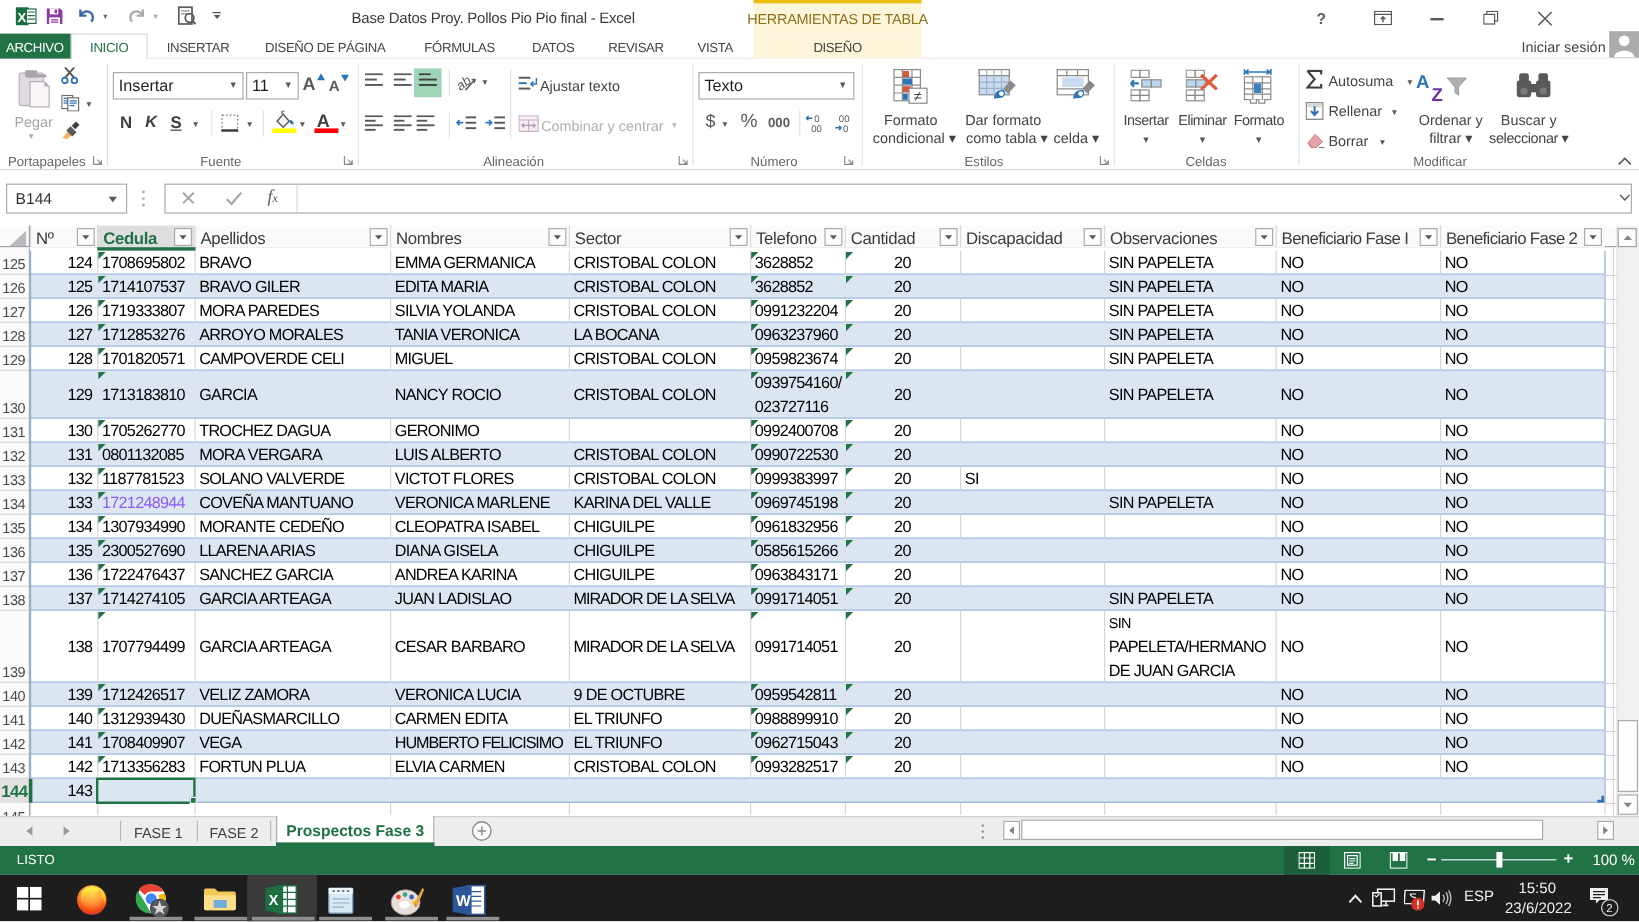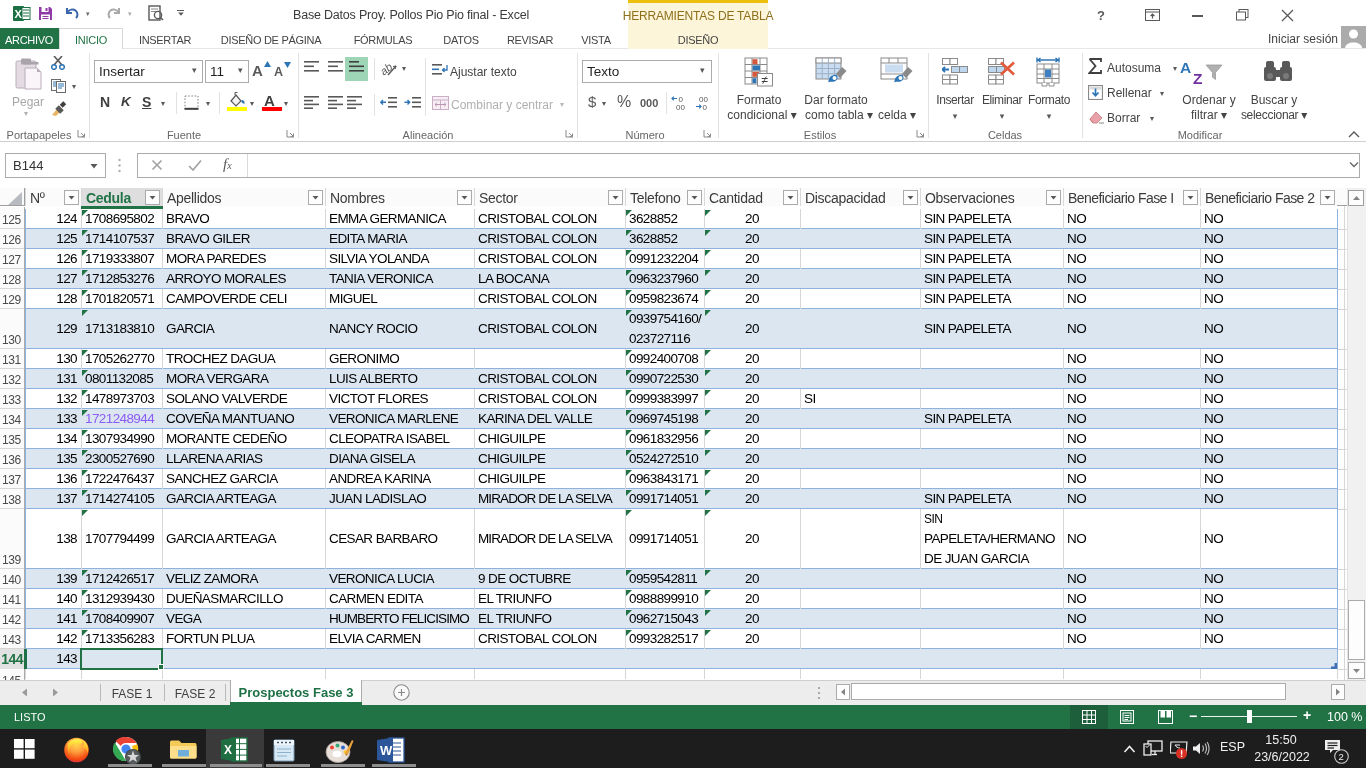--- a/index.html
+++ b/index.html
@@ -776,21 +776,21 @@
 <div class="ab" style="left:325px;top:389px;width:1px;height:20px;background:#d6d6d6"></div>
 <div class="ab" style="left:474px;top:389px;width:1px;height:20px;background:#d6d6d6"></div>
 <div class="ab" style="left:625px;top:389px;width:1px;height:20px;background:#d6d6d6"></div>
 <div class="ab" style="left:704px;top:389px;width:1px;height:20px;background:#d6d6d6"></div>
 <div class="ab" style="left:800px;top:389px;width:1px;height:20px;background:#d6d6d6"></div>
 <div class="ab" style="left:920px;top:389px;width:1px;height:20px;background:#d6d6d6"></div>
 <div class="ab" style="left:1063px;top:389px;width:1px;height:20px;background:#d6d6d6"></div>
 <div class="ab" style="left:1200px;top:389px;width:1px;height:20px;background:#d6d6d6"></div>
 <div class="ab" style="left:0;top:389px;width:24px;height:20px;border-bottom:1px solid #d6d6d6;display:flex;align-items:flex-end;justify-content:flex-end;padding:0 3px 1px 0;font-size:12px;letter-spacing:-0.3px;color:#4a4a4a">133</div>
 <div class="ab txt" style="left:25px;top:389px;width:52px;height:20px;line-height:20px;text-align:right;font-size:13.5px;letter-spacing:-0.6px;color:#000;overflow:hidden">132</div>
-<div class="ab txt" style="left:85px;top:389px;width:77px;height:20px;line-height:20px;font-size:13.5px;letter-spacing:-0.6px;color:#000;overflow:hidden">1478973703</div>
+<div class="ab txt" style="left:85px;top:389px;width:77px;height:20px;line-height:20px;font-size:13.5px;letter-spacing:-0.6px;color:#000;overflow:hidden">1187781523</div>
 <div class="ab txt" style="left:166px;top:389px;width:159px;height:20px;line-height:20px;font-size:13.5px;letter-spacing:-0.6px;color:#000;overflow:hidden">SOLANO VALVERDE</div>
 <div class="ab txt" style="left:329px;top:389px;width:145px;height:20px;line-height:20px;font-size:13.5px;letter-spacing:-0.6px;color:#000;overflow:hidden">VICTOT FLORES</div>
 <div class="ab txt" style="left:478px;top:389px;width:147px;height:20px;line-height:20px;font-size:13.5px;letter-spacing:-0.6px;color:#000;overflow:hidden">CRISTOBAL COLON</div>
 <div class="ab txt" style="left:629px;top:389px;width:75px;height:20px;line-height:20px;font-size:13.5px;letter-spacing:-0.6px;color:#000;overflow:hidden">0999383997</div>
 <div class="ab txt" style="left:704px;top:389px;width:96px;height:20px;line-height:20px;text-align:center;font-size:13.5px;letter-spacing:-0.6px;color:#000;overflow:hidden">20</div>
 <div class="ab txt" style="left:804px;top:389px;width:116px;height:20px;line-height:20px;font-size:13.5px;letter-spacing:-0.6px;color:#000;overflow:hidden">SI</div>
 <div class="ab txt" style="left:1067px;top:389px;width:133px;height:20px;line-height:20px;font-size:13.5px;letter-spacing:-0.6px;color:#000;overflow:hidden">NO</div>
 <div class="ab txt" style="left:1204px;top:389px;width:133px;height:20px;line-height:20px;font-size:13.5px;letter-spacing:-0.6px;color:#000;overflow:hidden">NO</div>
 <div class="ab" style="left:82px;top:390px;width:0;height:0;border-top:6px solid #217346;border-right:6px solid transparent"></div>
 <div class="ab" style="left:626px;top:390px;width:0;height:0;border-top:6px solid #217346;border-right:6px solid transparent"></div>
@@ -834,21 +834,21 @@
 <div class="ab" style="left:82px;top:430px;width:0;height:0;border-top:6px solid #217346;border-right:6px solid transparent"></div>
 <div class="ab" style="left:626px;top:430px;width:0;height:0;border-top:6px solid #217346;border-right:6px solid transparent"></div>
 <div class="ab" style="left:705px;top:430px;width:0;height:0;border-top:6px solid #217346;border-right:6px solid transparent"></div>
 <div class="ab" style="left:25px;top:449px;width:1312px;height:20px;background:#dce6f1;border-bottom:1px solid #8eb2dc"></div>
 <div class="ab" style="left:0;top:449px;width:24px;height:20px;border-bottom:1px solid #d6d6d6;display:flex;align-items:flex-end;justify-content:flex-end;padding:0 3px 1px 0;font-size:12px;letter-spacing:-0.3px;color:#4a4a4a">136</div>
 <div class="ab txt" style="left:25px;top:449px;width:52px;height:20px;line-height:20px;text-align:right;font-size:13.5px;letter-spacing:-0.6px;color:#000;overflow:hidden">135</div>
 <div class="ab txt" style="left:85px;top:449px;width:77px;height:20px;line-height:20px;font-size:13.5px;letter-spacing:-0.6px;color:#000;overflow:hidden">2300527690</div>
 <div class="ab txt" style="left:166px;top:449px;width:159px;height:20px;line-height:20px;font-size:13.5px;letter-spacing:-0.6px;color:#000;overflow:hidden">LLARENA ARIAS</div>
 <div class="ab txt" style="left:329px;top:449px;width:145px;height:20px;line-height:20px;font-size:13.5px;letter-spacing:-0.6px;color:#000;overflow:hidden">DIANA GISELA</div>
 <div class="ab txt" style="left:478px;top:449px;width:147px;height:20px;line-height:20px;font-size:13.5px;letter-spacing:-0.6px;color:#000;overflow:hidden">CHIGUILPE</div>
-<div class="ab txt" style="left:629px;top:449px;width:75px;height:20px;line-height:20px;font-size:13.5px;letter-spacing:-0.6px;color:#000;overflow:hidden">0524272510</div>
+<div class="ab txt" style="left:629px;top:449px;width:75px;height:20px;line-height:20px;font-size:13.5px;letter-spacing:-0.6px;color:#000;overflow:hidden">0585615266</div>
 <div class="ab txt" style="left:704px;top:449px;width:96px;height:20px;line-height:20px;text-align:center;font-size:13.5px;letter-spacing:-0.6px;color:#000;overflow:hidden">20</div>
 <div class="ab txt" style="left:1067px;top:449px;width:133px;height:20px;line-height:20px;font-size:13.5px;letter-spacing:-0.6px;color:#000;overflow:hidden">NO</div>
 <div class="ab txt" style="left:1204px;top:449px;width:133px;height:20px;line-height:20px;font-size:13.5px;letter-spacing:-0.6px;color:#000;overflow:hidden">NO</div>
 <div class="ab" style="left:82px;top:450px;width:0;height:0;border-top:6px solid #217346;border-right:6px solid transparent"></div>
 <div class="ab" style="left:626px;top:450px;width:0;height:0;border-top:6px solid #217346;border-right:6px solid transparent"></div>
 <div class="ab" style="left:705px;top:450px;width:0;height:0;border-top:6px solid #217346;border-right:6px solid transparent"></div>
 <div class="ab" style="left:25px;top:469px;width:1312px;height:20px;background:#fff;border-bottom:1px solid #8eb2dc"></div>
 <div class="ab" style="left:81px;top:469px;width:1px;height:20px;background:#d6d6d6"></div>
 <div class="ab" style="left:162px;top:469px;width:1px;height:20px;background:#d6d6d6"></div>
 <div class="ab" style="left:325px;top:469px;width:1px;height:20px;background:#d6d6d6"></div>

